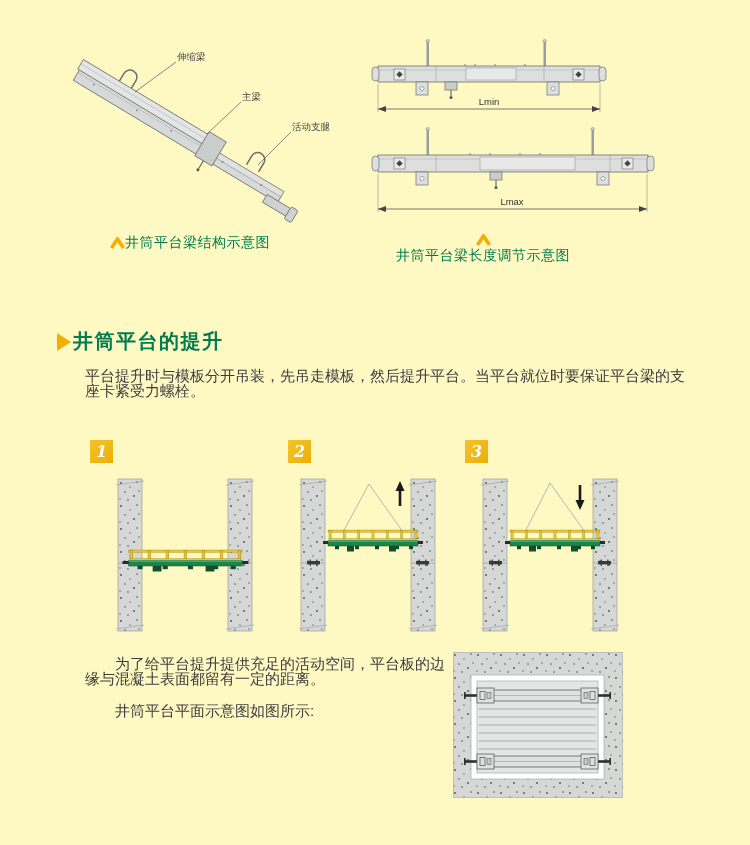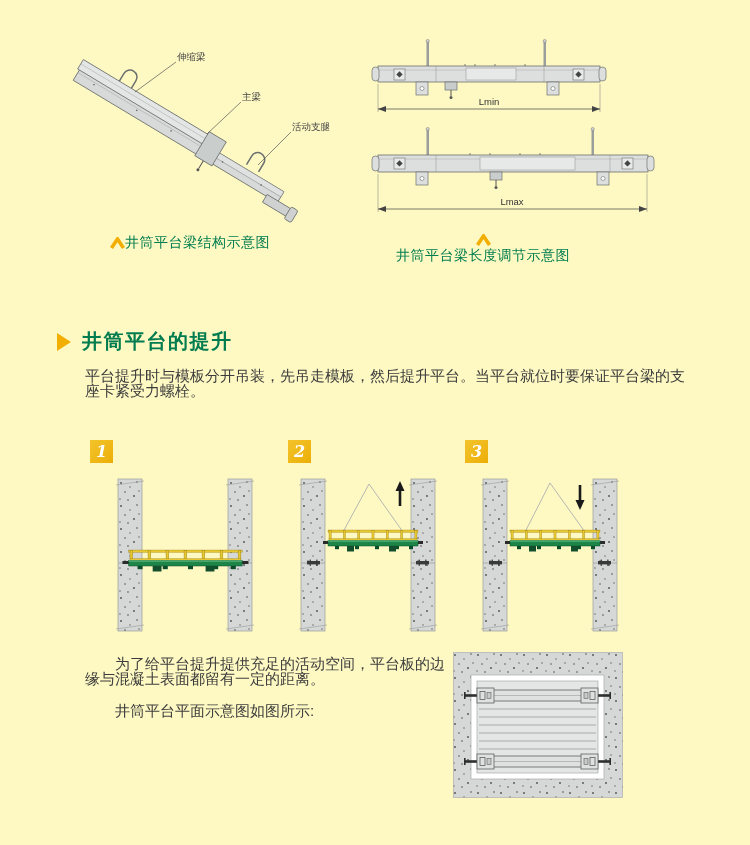--- a/index.html
+++ b/index.html
@@ -3,21 +3,21 @@
 <meta charset="utf-8">
 <style>
   html,body { margin:0; padding:0; background:#ffffff; }
   .page { position:relative; width:750px; height:845px; background:#fef9c3;
           font-family:"Liberation Sans", sans-serif; overflow:hidden; }
   .abs { position:absolute; }
   svg text { font-family:"Liberation Sans", sans-serif; }
 
   .caption { display:flex; align-items:center; color:#007C4E;
              font-weight:normal; font-size:14px; letter-spacing:0.5px; }
-  .section-header { display:flex; align-items:center; gap:11px; }
+  .section-header { display:flex; align-items:center; gap:2px; }
   .tri { width:0; height:0; border-left:14px solid #F2AE01;
          border-top:9px solid transparent; border-bottom:9px solid transparent; }
   .section-title { margin:0; color:#007C4E; font-size:20px; font-weight:bold; letter-spacing:1.5px; }
   .body-text { color:#3C3C3C; font-size:15px; line-height:15px; margin:0; }
   .badge { position:absolute; width:23px; height:23px;
            background:linear-gradient(135deg,#F3C42C,#ECAE07);
            color:#ffffff; font-family:"DejaVu Serif", serif; font-style:italic;
            font-weight:bold; font-size:16px; display:flex; align-items:center;
            justify-content:center; }
   .bottom-text p { margin:0; text-indent:2em; }

